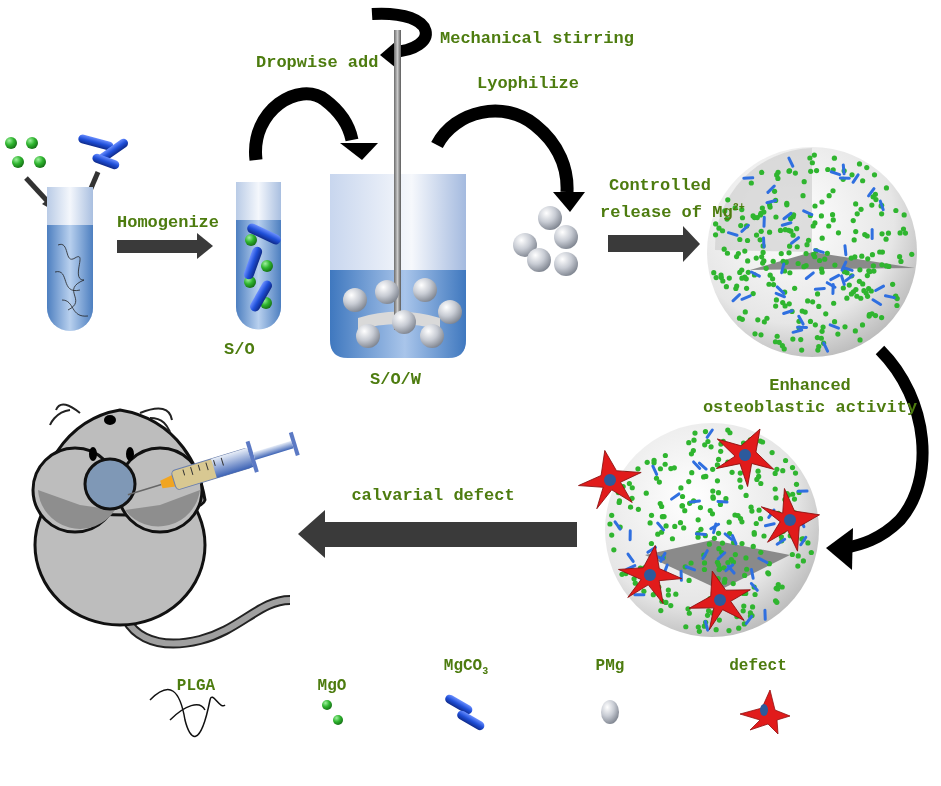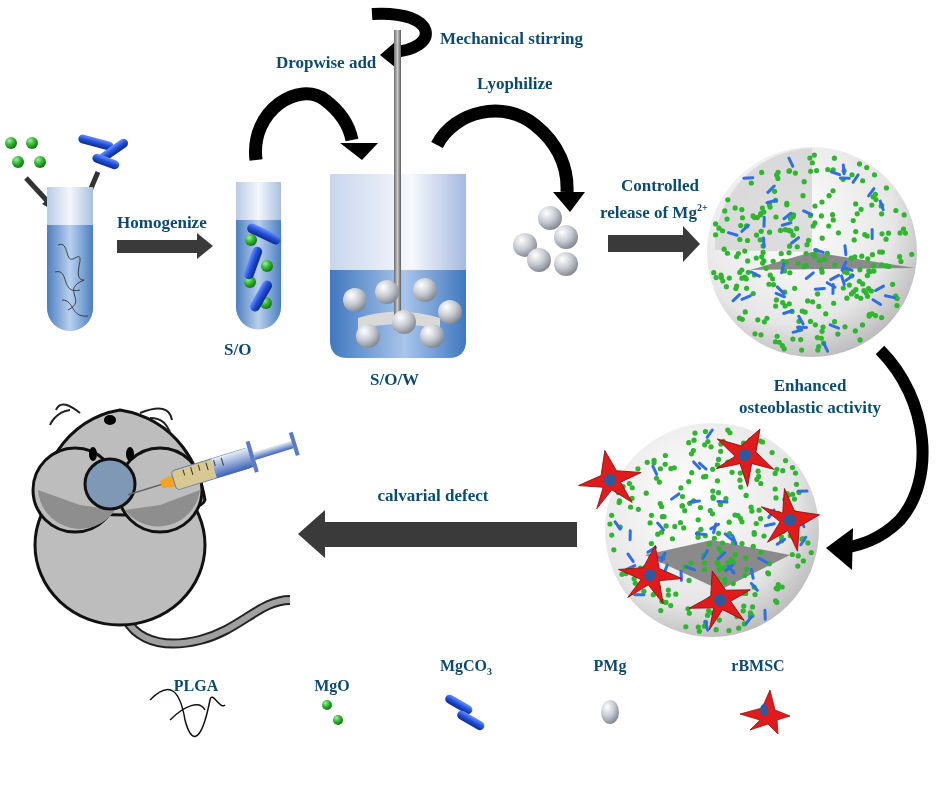--- a/index.html
+++ b/index.html
@@ -1,18 +1,18 @@
 <!DOCTYPE html>
 <html><head>
 <meta charset="utf-8">
 <style>
   html, body { margin:0; padding:0; background:#ffffff; }
   body { width:941px; height:786px; position:relative; overflow:hidden; font-family:"Liberation Serif", serif; }
   #stage { position:absolute; left:0; top:0; width:941px; height:786px; }
-  .lbl { position:absolute; font-family:Liberation Serif, serif; font-weight:bold; color:#0c4a6e; font-size:17px; line-height:20px; white-space:nowrap; }
+  .lbl { position:absolute; font-family:Liberation Mono, monospace; font-weight:bold; color:#4d7c0f; font-size:17px; line-height:20px; white-space:nowrap; }
   .lbl.c { text-align:center; transform:translateX(-50%); }
   .legend-lbl { font-size:16px; }
   sup, sub { font-size:10px; }
 </style>
 </head>
 <body>
 
 <div id="stage">
 <svg width="941" height="786" viewBox="0 0 941 786" xmlns="http://www.w3.org/2000/svg" style="position:absolute;left:0;top:0;">
   <defs>
@@ -817,30 +817,30 @@
     <ellipse cx="610" cy="712" rx="9" ry="12" fill="url(#sphereGrad)"></ellipse>
   </g>
   <g>
     <path d="M770,690 L762,708 L740,714 L760,720 L750,730 L768,724 L778,734 L777,720 L790,716 L775,710 Z" fill="#e11b1b" stroke="#901010" stroke-width="0.8"></path>
     <ellipse cx="764" cy="710" rx="4" ry="6" fill="#2c5a9c"></ellipse>
   </g>
 </svg>
 
 <div class="lbl" style="left:117px;top:213px;">Homogenize</div>
 <div class="lbl" style="left:224px;top:340px;">S/O</div>
-<div class="lbl" style="left:256px;top:53px;margin-left:20px;">Dropwise add</div>
+<div class="lbl" style="left:256px;top:53px;">Dropwise add</div>
 <div class="lbl" style="left:440px;top:29px;">Mechanical stirring</div>
 <div class="lbl" style="left:370px;top:370px;">S/O/W</div>
 <div class="lbl" style="left:477px;top:74px;">Lyophilize</div>
 <div class="lbl c" style="left:660px;top:176px;">Controlled</div>
 <div class="lbl" style="left:600px;top:198px;text-align:center;"><span>release of Mg</span><sup>2+</sup></div>
 <div class="lbl c" style="left:810px;top:376px;text-align:center;">Enhanced</div>
 <div class="lbl c" style="left:810px;top:398px;">osteoblastic activity</div>
 <div class="lbl c" style="left:433px;top:486px;">calvarial defect</div>
 
 <div>
   <div class="lbl legend-lbl c" style="left:196px;top:656px;margin-top:20px;">PLGA</div>
   <div class="lbl legend-lbl c" style="left:332px;top:656px;margin-top:20px;">MgO</div>
   <div class="lbl legend-lbl c" style="left:466px;top:656px;"><span>MgCO</span><sub>3</sub></div>
   <div class="lbl legend-lbl c" style="left:610px;top:656px;">PMg</div>
-  <div class="lbl legend-lbl c" style="left:758px;top:656px;">rBMSC</div>
+  <div class="lbl legend-lbl c" style="left:758px;top:656px;">defect</div>
 </div>
 </div>
 
 </body></html>

